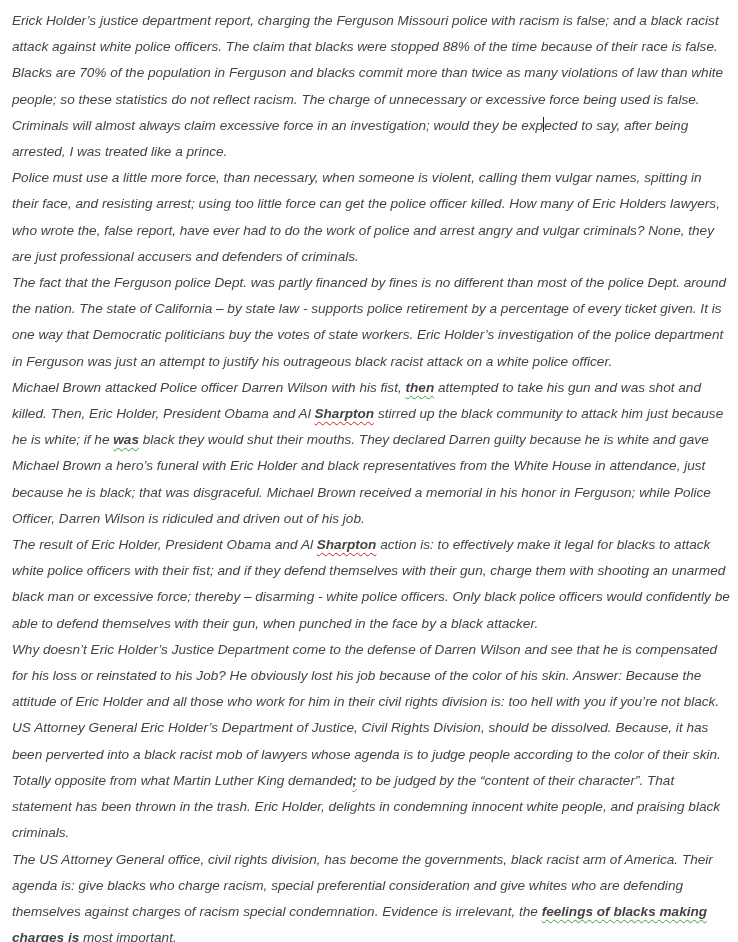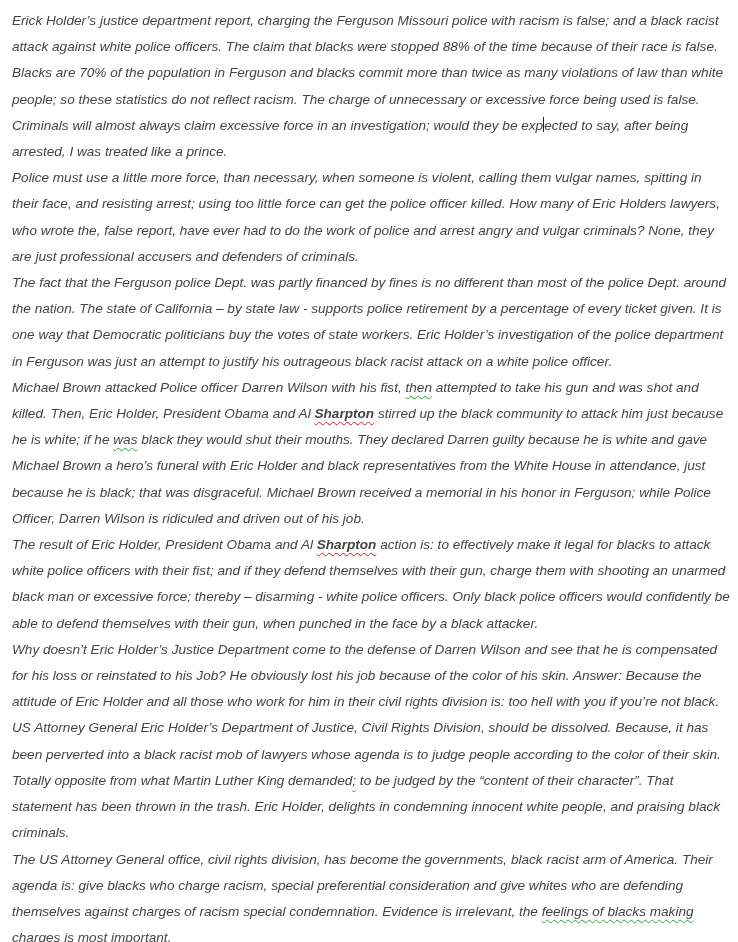--- a/index.html
+++ b/index.html
@@ -39,20 +39,21 @@
     text-decoration-thickness: 1px;
     text-underline-offset: 3px;
     font-weight: bold;
   }
   .mark-grammar {
     text-decoration: underline;
     text-decoration-style: wavy;
     text-decoration-color: var(--grammar-color);
     text-decoration-thickness: 1px;
     text-underline-offset: 3px;
+    font-weight: bold;
   }
   .caret {
     display: inline-block;
     width: 1px;
     height: 15px;
     background: var(--caret-color);
     vertical-align: -2px;
     margin: 0;
   }
 </style>

